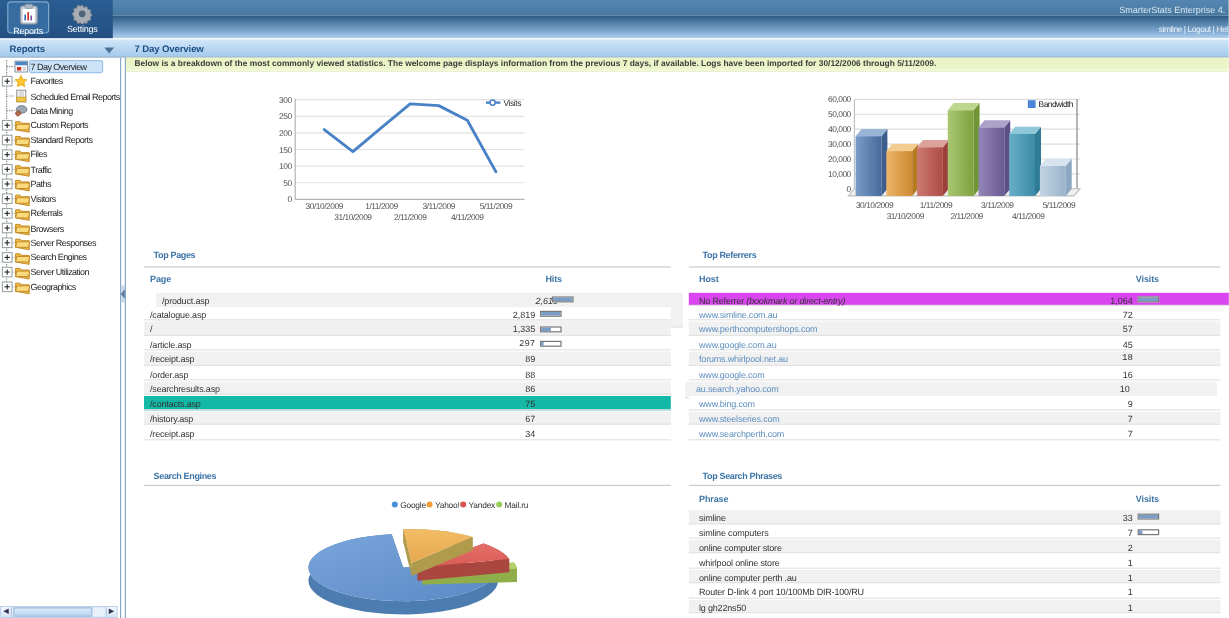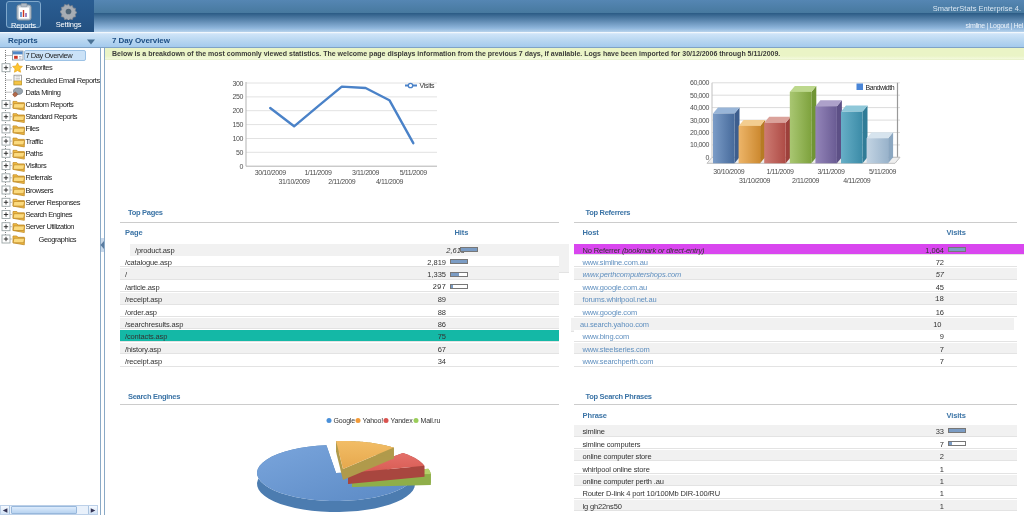--- a/index.html
+++ b/index.html
@@ -159,21 +159,21 @@
 <div class="tree" style="left:25.5px;top:112.2px;">Standard Reports</div>
 <div class="tree" style="left:25.5px;top:124.4px;">Files</div>
 <div class="tree" style="left:25.5px;top:136.6px;">Traffic</div>
 <div class="tree" style="left:25.5px;top:148.8px;">Paths</div>
 <div class="tree" style="left:25.5px;top:161.1px;">Visitors</div>
 <div class="tree" style="left:25.5px;top:173.3px;">Referrals</div>
 <div class="tree" style="left:25.5px;top:185.5px;">Browsers</div>
 <div class="tree" style="left:25.5px;top:197.8px;">Server Responses</div>
 <div class="tree" style="left:25.5px;top:210.0px;">Search Engines</div>
 <div class="tree" style="left:25.5px;top:222.2px;">Server Utilization</div>
-<div class="tree" style="left:25.5px;top:234.5px;margin-left:13px;">Geographics</div>
+<div class="tree" style="left:25.5px;top:234.5px;">Geographics</div>
 <svg width="1024" height="515" style="position:absolute;left:0;top:0">
 <line x1="246.0" y1="152.3" x2="437.0" y2="152.3" stroke="#e2e2e2" stroke-width="1"></line>
 <line x1="246.0" y1="138.5" x2="437.0" y2="138.5" stroke="#e2e2e2" stroke-width="1"></line>
 <line x1="246.0" y1="124.6" x2="437.0" y2="124.6" stroke="#e2e2e2" stroke-width="1"></line>
 <line x1="246.0" y1="110.7" x2="437.0" y2="110.7" stroke="#e2e2e2" stroke-width="1"></line>
 <line x1="246.0" y1="96.9" x2="437.0" y2="96.9" stroke="#e2e2e2" stroke-width="1"></line>
 <line x1="246.0" y1="83.0" x2="437.0" y2="83.0" stroke="#e2e2e2" stroke-width="1"></line>
 <line x1="246.0" y1="82.0" x2="246.0" y2="166.2" stroke="#b3b3b3" stroke-width="1"></line>
 <line x1="246.0" y1="166.2" x2="437.0" y2="166.2" stroke="#b3b3b3" stroke-width="1"></line>
 <text x="243" y="168.7" text-anchor="end" font-size="7" letter-spacing="-0.4" fill="#4d4d4d" font-family="Liberation Sans, sans-serif">0</text>
@@ -342,21 +342,21 @@
     <span class="tl" style="left:9px">No Referrer <i>(bookmark or direct-entry)</i></span>
     <span class="tn" style="left:300.5px;width:70px;">1,064</span>
     <span class="bar" style="left:374px;width:18.3px;">
       <span class="barf" style="width:100%;"></span>
     </span>
   </div>
 <div class="trow" style="left:573.5px;top:256.0px;width:443.0px;height:11.4px;background:#ffffff;">
     <span class="tl" style="left:9px"><a>www.simline.com.au</a></span>
     <span class="tn" style="left:300.5px;width:70px;">72</span>
   </div>
-<div class="trow" style="left:573.5px;top:268.4px;width:443.0px;height:11.4px;background:#f1f1f1;font-style:italic;">
+<div class="trow" style="left:573.5px;top:268.4px;width:443.0px;height:11.4px;background:#f1f1f1;">
     <span class="tl" style="left:9px"><a>www.perthcomputershops.com</a></span>
     <span class="tn" style="left:300.5px;width:70px;">57</span>
   </div>
 <div class="trow" style="left:573.5px;top:280.8px;width:443.0px;height:11.4px;background:#ffffff;">
     <span class="tl" style="left:9px"><a>www.google.com.au</a></span>
     <span class="tn" style="left:300.5px;width:70px;">45</span>
   </div>
 <div class="trow" style="left:573.5px;top:293.2px;width:443.0px;height:11.4px;background:#f1f1f1;">
     <span class="tl" style="left:9px"><a>forums.whirlpool.net.au</a></span>
     <span class="tn" style="left:300.5px;width:70px;font-family:Liberation Mono, monospace;">18</span>

